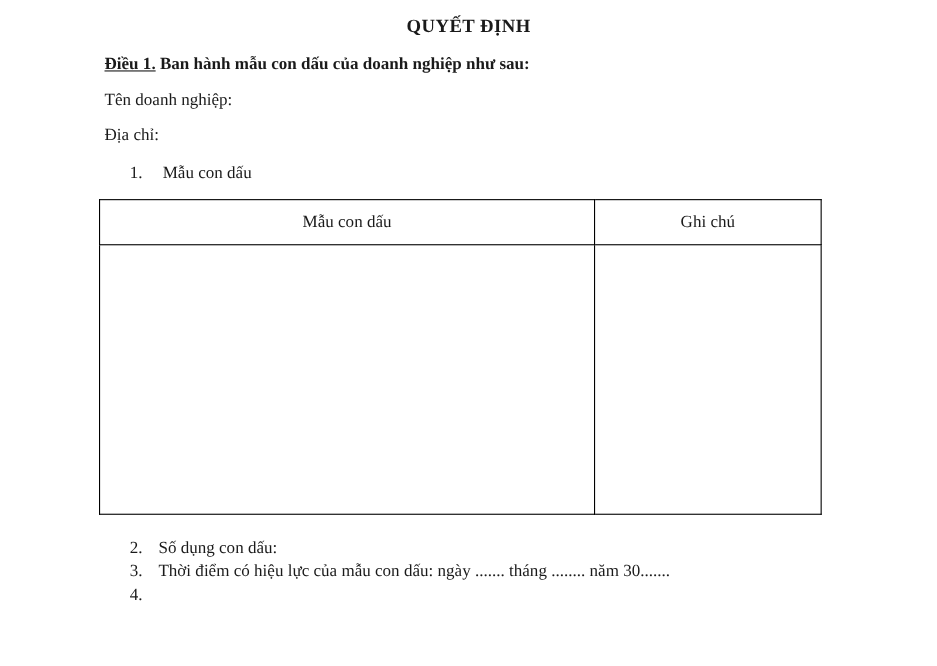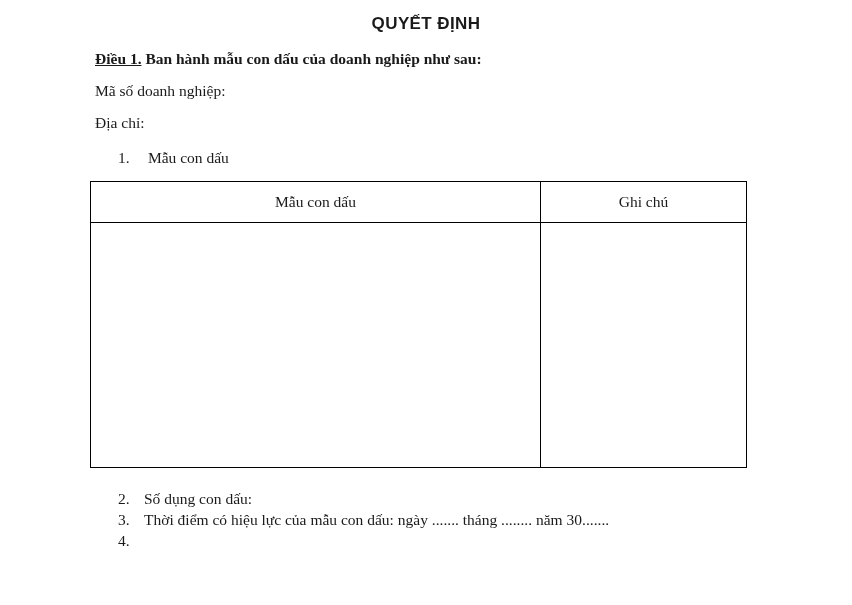--- a/index.html
+++ b/index.html
@@ -21,21 +21,21 @@
     height: 605px;
     box-sizing: border-box;
   }
   .doc-title {
     text-align: center;
     font-weight: bold;
     font-size: 17px;
     letter-spacing: 0.4px;
     margin: 8px 0 4px 0;
     padding-top: 6px;
-    font-family: Liberation Sans, sans-serif;
+    font-family: Liberation Serif, serif;
   }
   .article-line {
     margin: 16px 12px 0 95px;
     font-size: 15.5px;
     font-weight: bold;
   }
   .article-line .underline {
     text-decoration: underline;
   }
   .field-line {
@@ -86,21 +86,21 @@
 
 <div class="page">
 
   <div class="doc-title">QUYẾT ĐỊNH</div>
 
   <div class="article-line">
     <span class="underline">Điều 1.</span>
     <span>Ban hành mẫu con dấu của doanh nghiệp như sau:</span>
   </div>
 
-  <div class="field-line">Mã số doanh nghiệp:</div>
+  <div class="field-line">Tên doanh nghiệp:</div>
   <div class="field-line">Địa chỉ:</div>
 
   <div class="numbered">
     <span class="num">1.</span>
     <span>Mẫu con dấu</span>
   </div>
 
   <table class="stamp-table">
     <thead>
       <tr>

